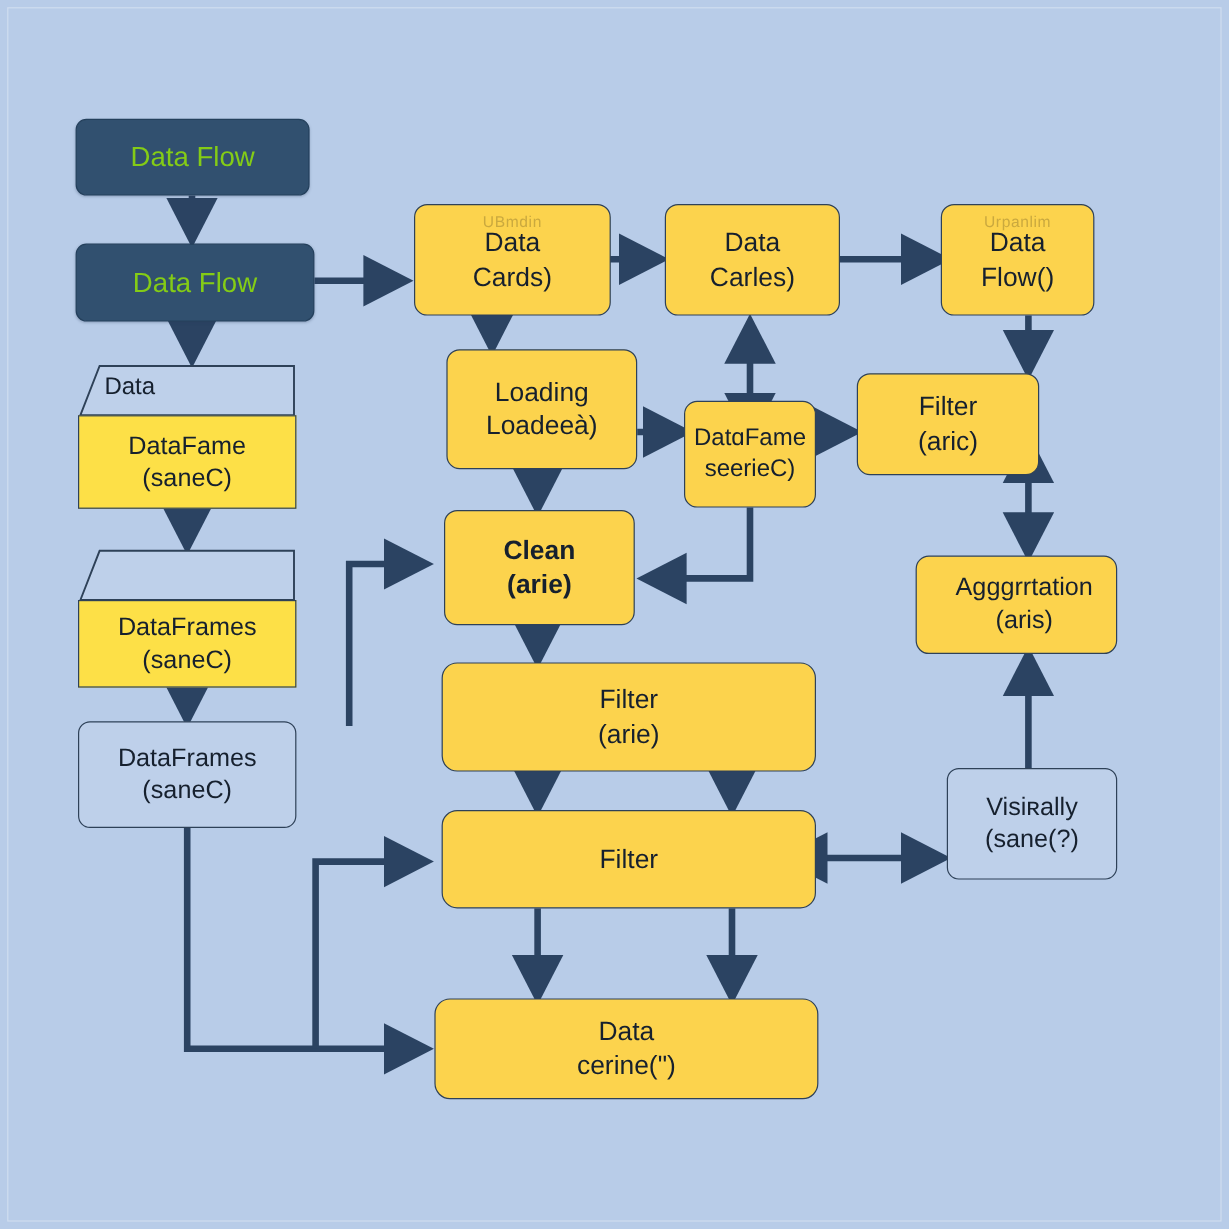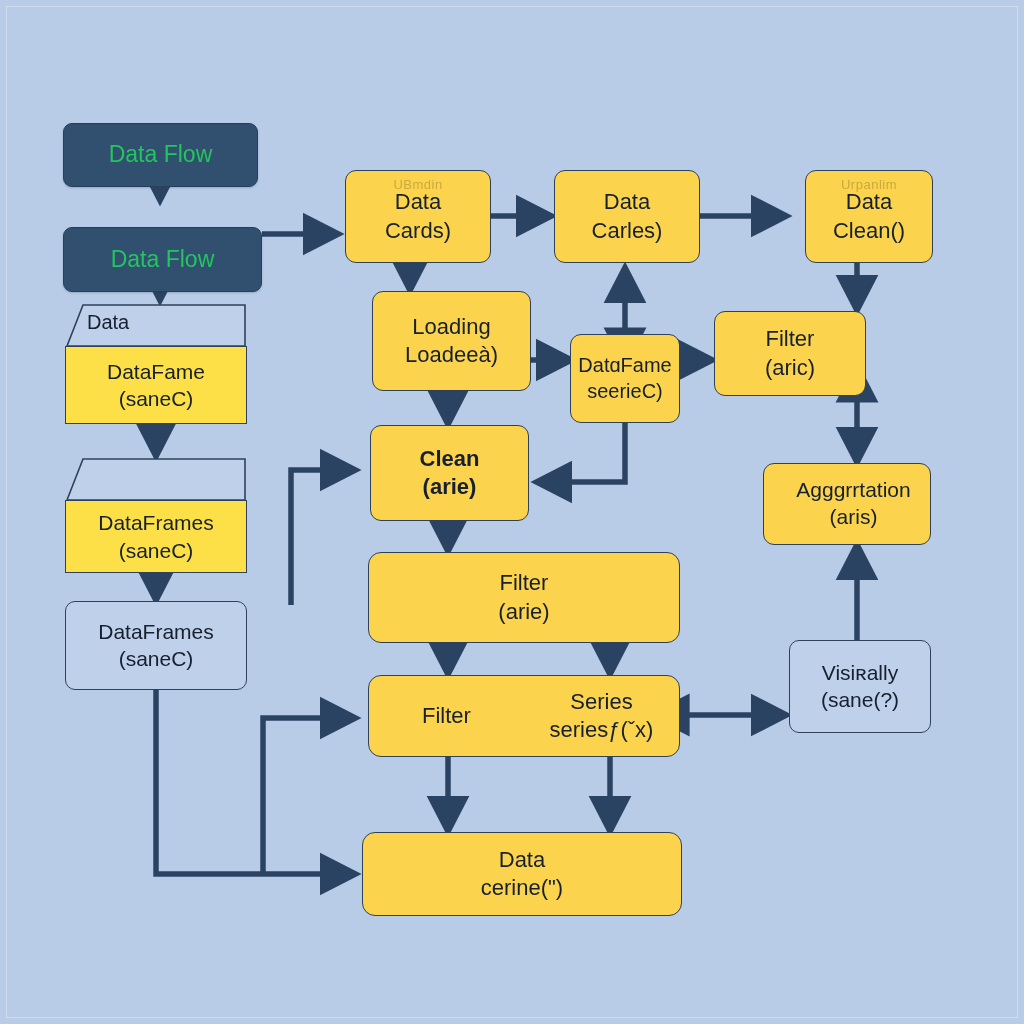--- a/index.html
+++ b/index.html
@@ -41,24 +41,23 @@
     align-items: center;
     justify-content: center;
     text-align: center;
     line-height: 1.28;
   }
   
   .navy {
     background: #31506f;
     border: 1px solid #24405c;
     border-radius: 9px;
-    color: #22c55e;
+    color: #84cc16;
     font-size: 23px;
     box-shadow: 0 1px 2px rgba(40,60,90,0.25);
-    margin-top: 24px;
   }
   
   .yellow {
     background: #fcd34d;
     border: 1.6px solid #2e4158;
     border-radius: 11px;
     color: #16202e;
     font-size: 22px;
   }
   .yellow.wide {
@@ -245,41 +244,41 @@
     </div>
   </div>
 
   <div class="node pale" style="left:65px; top:601px; width:182px; height:89px;">
     <span>
       <span class="lbl-main">DataFrames</span>
       <span class="lbl-sub">(saneC)</span>
     </span>
   </div>
 
-  <div class="node yellow" style="left:345px; top:170px; width:146px; height:93px;">
+  <div class="node yellow" style="left:345px; top:170px; width:164px; height:93px;">
     <span class="ghost">UBmdin</span>
     <span>
       <span class="lbl-main">Data</span>
       <span class="lbl-sub">Cards)</span>
     </span>
   </div>
 
   <div class="node yellow" style="left:554px; top:170px; width:146px; height:93px;">
     <span class="ghost"></span>
     <span>
       <span class="lbl-main">Data</span>
       <span class="lbl-sub">Carles)</span>
     </span>
   </div>
 
-  <div class="node yellow" style="left:805px; top:170px; width:128px; height:93px;">
+  <div class="node yellow" style="left:784px; top:170px; width:128px; height:93px;">
     <span class="ghost">Urpanlim</span>
     <span>
       <span class="lbl-main">Data</span>
-      <span class="lbl-sub">Clean()</span>
+      <span class="lbl-sub">Flow()</span>
     </span>
   </div>
 
   <div class="node yellow" style="left:372px; top:291px; width:159px; height:100px;">
     <span>
       <span class="lbl-main">Loading</span>
       <span class="lbl-sub">Loadeeà)</span>
     </span>
   </div>
 
@@ -319,24 +318,20 @@
       </div>
     </div>
   </div>
 
   <div class="node yellow wide" style="left:368px; top:675px; width:312px; height:82px;">
     <div class="cols">
       <div class="c">
         <span class="lbl-main">Filter</span>
         <span class="lbl-sub"></span>
       </div>
-      <div class="c">
-        <span class="lbl-main">Series</span>
-        <span class="lbl-sub">seriesƒ(ˇx)</span>
-      </div>
     </div>
   </div>
 
   <div class="node pale" style="left:789px; top:640px; width:142px; height:93px;">
     <span>
       <span class="lbl-main">Visiʀally</span>
       <span class="lbl-sub">(sane(?)</span>
     </span>
   </div>
 

